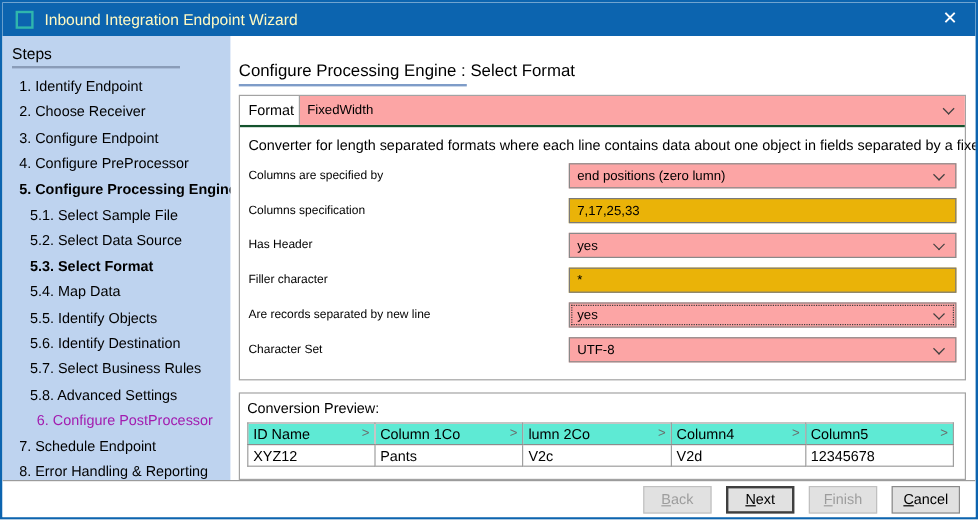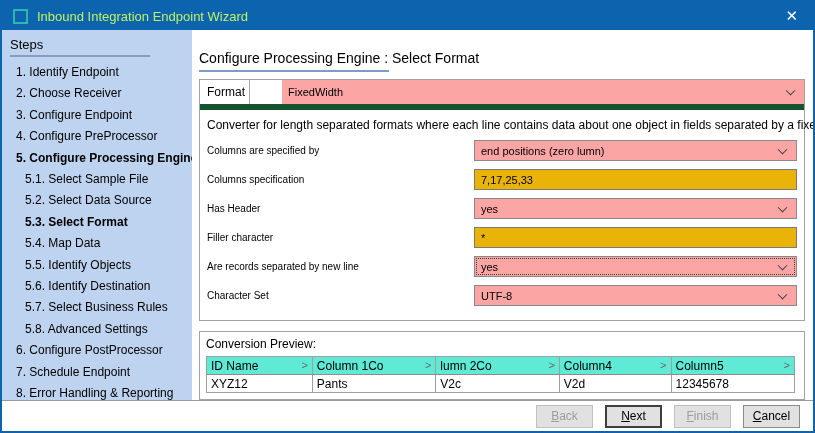--- a/index.html
+++ b/index.html
@@ -6,38 +6,38 @@
   .window {
     box-sizing:border-box; width:815px; height:433px;
     border:2px solid #0c64af; background:#ffffff;
     display:flex; flex-direction:column;
     font-family:"Liberation Sans", sans-serif; color:#000;
     overflow:hidden;
   }
   
   .titlebar { flex:0 0 28px; background:#0c64af; display:flex; align-items:center; padding:0 8px; }
   .app-icon { width:11px; height:11px; border:2px solid #2fb6ad; margin:0 9px 0 3px; flex:0 0 auto; }
-  .title { color:#bef264; font-size:13px; flex:1; white-space:nowrap; }
+  .title { color:#fef9c3; font-size:13px; flex:1; white-space:nowrap; }
   .close { color:#fff; font-size:15px; padding:0 7px; line-height:28px; }
   
   .bodyrow { flex:1; display:flex; min-height:0; }
   .sidebar { flex:0 0 190px; width:190px; background:#bed3ef; padding:7px 0 0 8px; box-sizing:border-box; overflow:hidden; }
   .steps-title { font-size:13px; }
   .steps-underline { height:2px; width:140px; background:#8a9cb8; margin-top:3px; }
   .steps-list { margin-top:5px; font-size:12px; }
   .step-item { line-height:21.4px; padding-left:6px; white-space:nowrap; }
   .step-item.sub { padding-left:15px; }
   .step-item.bold { font-weight:bold; }
-  .step-item.disabled { color:#000000; }
+  .step-item.disabled { color:#a21caf;text-align:center; }
   .main { flex:1; min-width:0; padding:7px 8px 0 7px; box-sizing:border-box; display:flex; flex-direction:column; }
   .page-title { font-size:14px; white-space:nowrap;margin-top:13px; }
   .title-underline { width:190px; height:3px; background:#7e9cc8; margin:4px 0 7px 0; }
   
   .form-box { border:1px solid #a3a3a3; padding-bottom:14px; }
-  .format-row { display:flex; height:24px; border-bottom:6px solid #14532d; align-items:stretch;gap:32px; }
+  .format-row { display:flex; height:24px; border-bottom:2px solid #14532d; align-items:stretch; }
   .format-label { flex:0 0 42px; display:flex; align-items:center; padding-left:7px; font-size:12px; border-right:1px solid #a3a3a3; background:#fff; }
   .combo { background:#fca5a5; border:1px solid #898989; display:flex; align-items:center; font-size:11px; padding:0 24px 0 6px; position:relative; box-sizing:border-box; white-space:nowrap; overflow:hidden; }
   .format-combo { flex:1; border:none; }
   .chev { position:absolute; right:10px; top:50%; width:6px; height:6px; border-right:1px solid #3f3f3f; border-bottom:1px solid #3f3f3f; transform:translateY(-70%) rotate(45deg); }
   .desc { font-size:12px; margin:8px 6px 0 7px; white-space:nowrap; }
   .field-row { display:flex; align-items:center; margin:8px 7px 0 7px; height:21px; }
   .field-label { flex:0 0 267px; font-size:10px; white-space:nowrap; }
   .field-control { flex:1; height:21px; }
   .inputbox { background:#eab308; border:1px solid #7a7a7a; display:flex; align-items:center; font-size:11px; padding:0 6px; box-sizing:border-box; white-space:nowrap; }
   .focused { outline:1px dotted #3c3c3c; outline-offset:-3px; }

